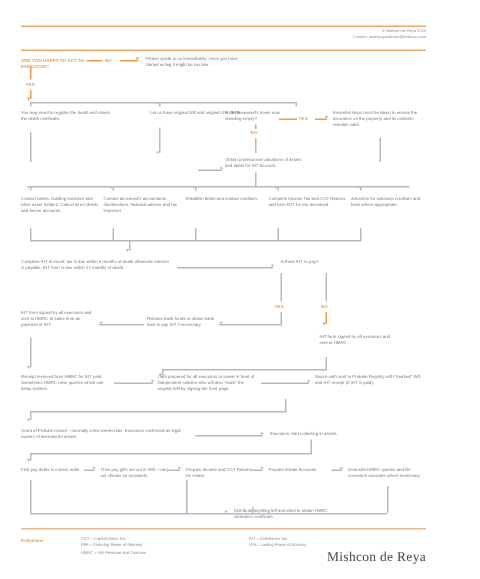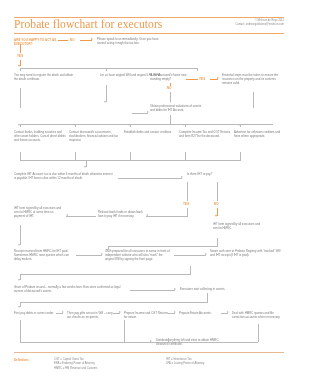--- a/index.html
+++ b/index.html
@@ -64,21 +64,20 @@
     font-family:"Liberation Serif", serif;font-size:9px;color:#4a4a4a;
     letter-spacing:.2px;white-space:nowrap;
   }
 </style>
 </head>
 <body>
 
 <div class="page">
 
   <div class="rule" id="rule-top"></div>
-  <div id="page-title">Probate flowchart for executors</div>
   <div class="hdr-meta" id="hdr-copyright">© Mishcon de Reya 2014</div>
   <div class="hdr-meta" id="hdr-contact">Contact: andrew.goldstone@mishcon.com</div>
   <div class="rule" id="rule-mid"></div>
 
   <div class="node hl" style="left:14px;top:38px;width:48px;">ARE YOU HAPPY TO ACT AS EXECUTOR?</div>
   <div class="ln h o" style="left:58px;top:40px;width:10px;"></div>
   <div class="lbl" style="left:70px;top:38px;">NO</div>
   <div class="ln h o" style="left:80px;top:40px;width:12px;"></div>
   <div class="ar r o" style="left:91px;top:38.4px;"></div>
   <div class="node" style="left:97px;top:37px;width:62px;">Please speak to us immediately. Once you have started acting it might be too late.</div>
@@ -232,13 +231,14 @@
     <div>CGT = Capital Gains Tax</div>
     <div>EPA = Enduring Power of Attorney</div>
     <div>HMRC = HM Revenue and Customs</div>
   </div>
 
   <div class="defcol" id="defcol-2">
     <div>IHT = Inheritance Tax</div>
     <div>LPA = Lasting Power of Attorney</div>
   </div>
 
+  <div id="brand">Mishcon de Reya</div>
 </div>
 
 </body></html>

